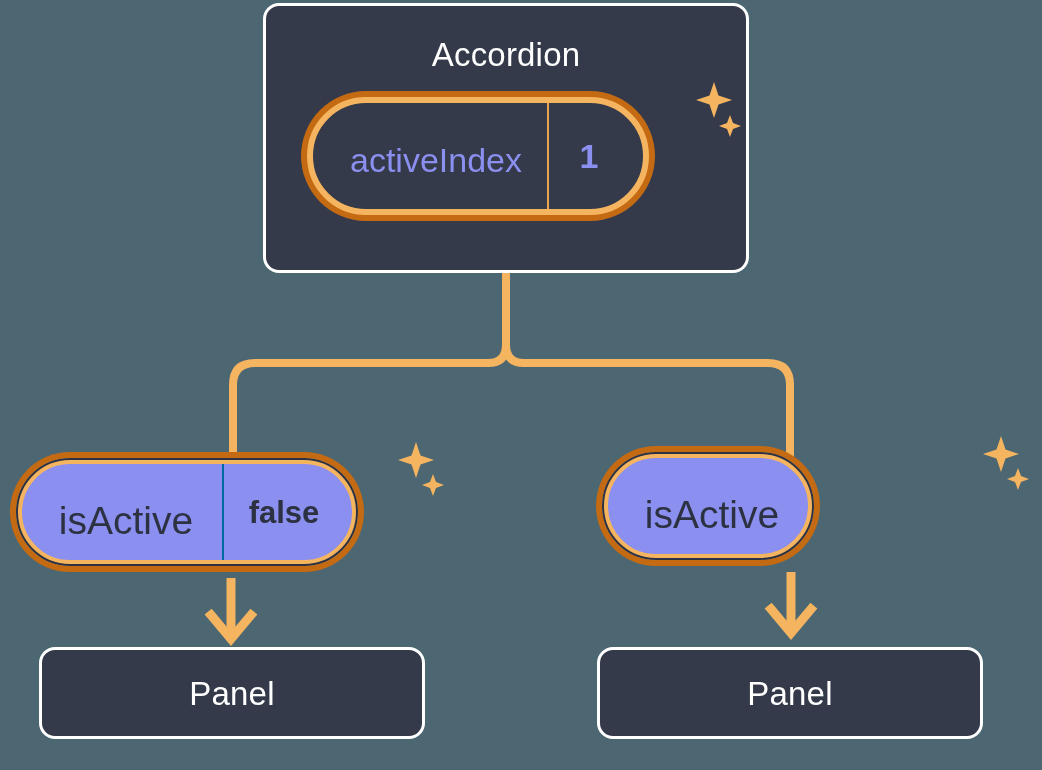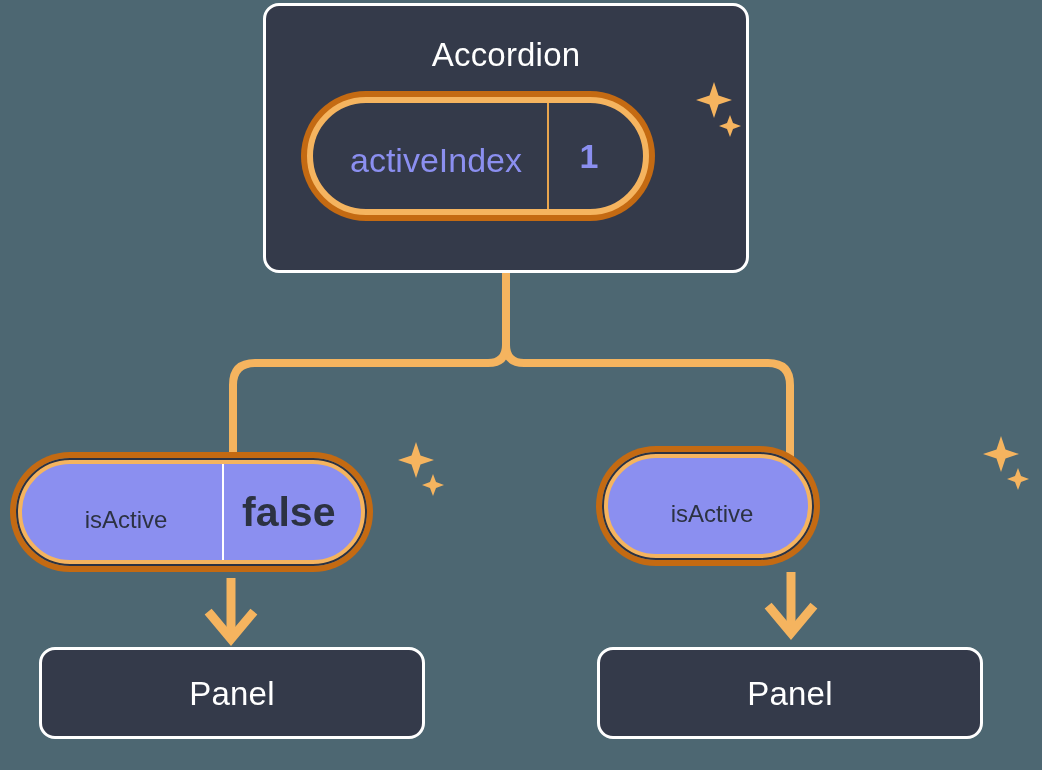--- a/index.html
+++ b/index.html
@@ -126,29 +126,29 @@
   #accordion-pill .pill { height: 118px; }
 
   
   .pill-purple {
     background: #8b8ff0;
     outline: 2px solid #2c3242;
     outline-offset: -2px;
   }
   .pill-purple .pill-cell { color: #2c3242; }
   .pill-purple .pill-key {
-    font-size: 24px;
+    font-size: 39px;
     padding: 16px 18px 0 26px;
     min-width: 200px;
   }
   .pill-purple .pill-value {
-    font-size: 41px;
+    font-size: 31px;
     padding: 0 26px 0 18px;
     min-width: 130px;
-    border-left: 2px solid #ffffff;
+    border-left: 2px solid #0369a1;
   }
 
   #pill-false { left: 16px; top: 458px; }
   #pill-true  { left: 602px; top: 452px; }
   .pill-purple-box { height: 108px; }
 
   
   .sparkles {
     position: absolute;
     z-index: 4;

